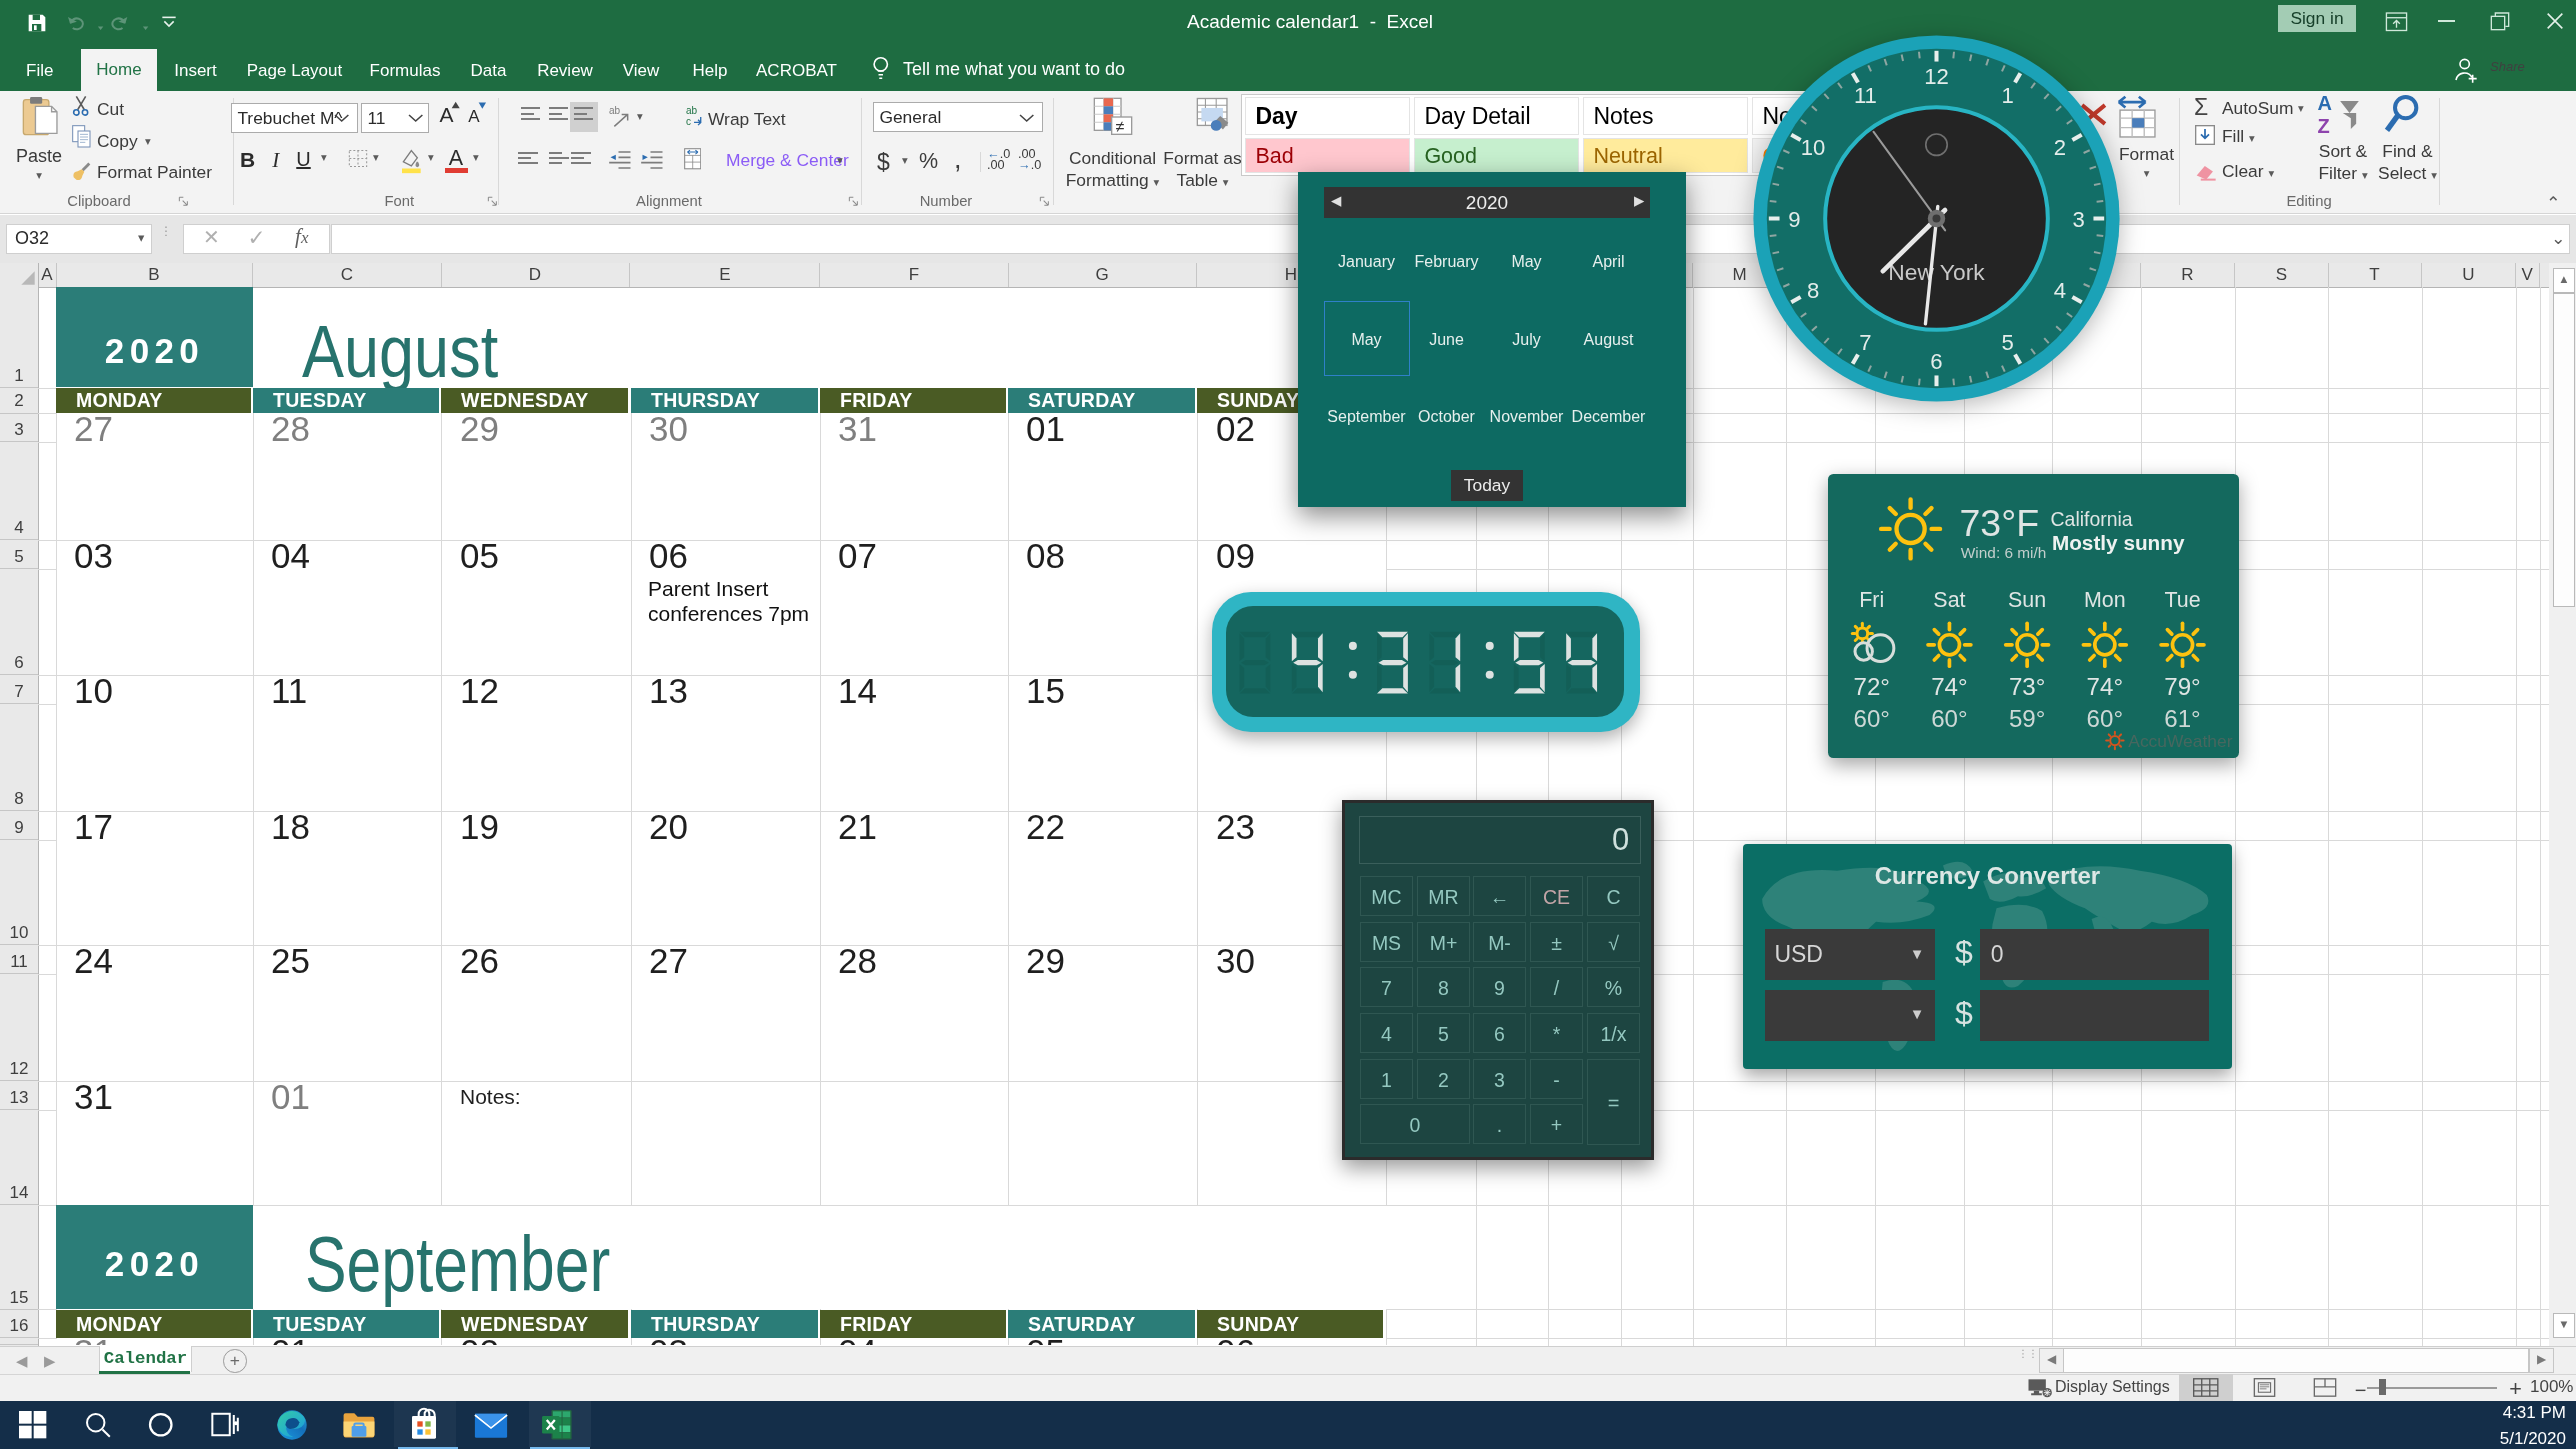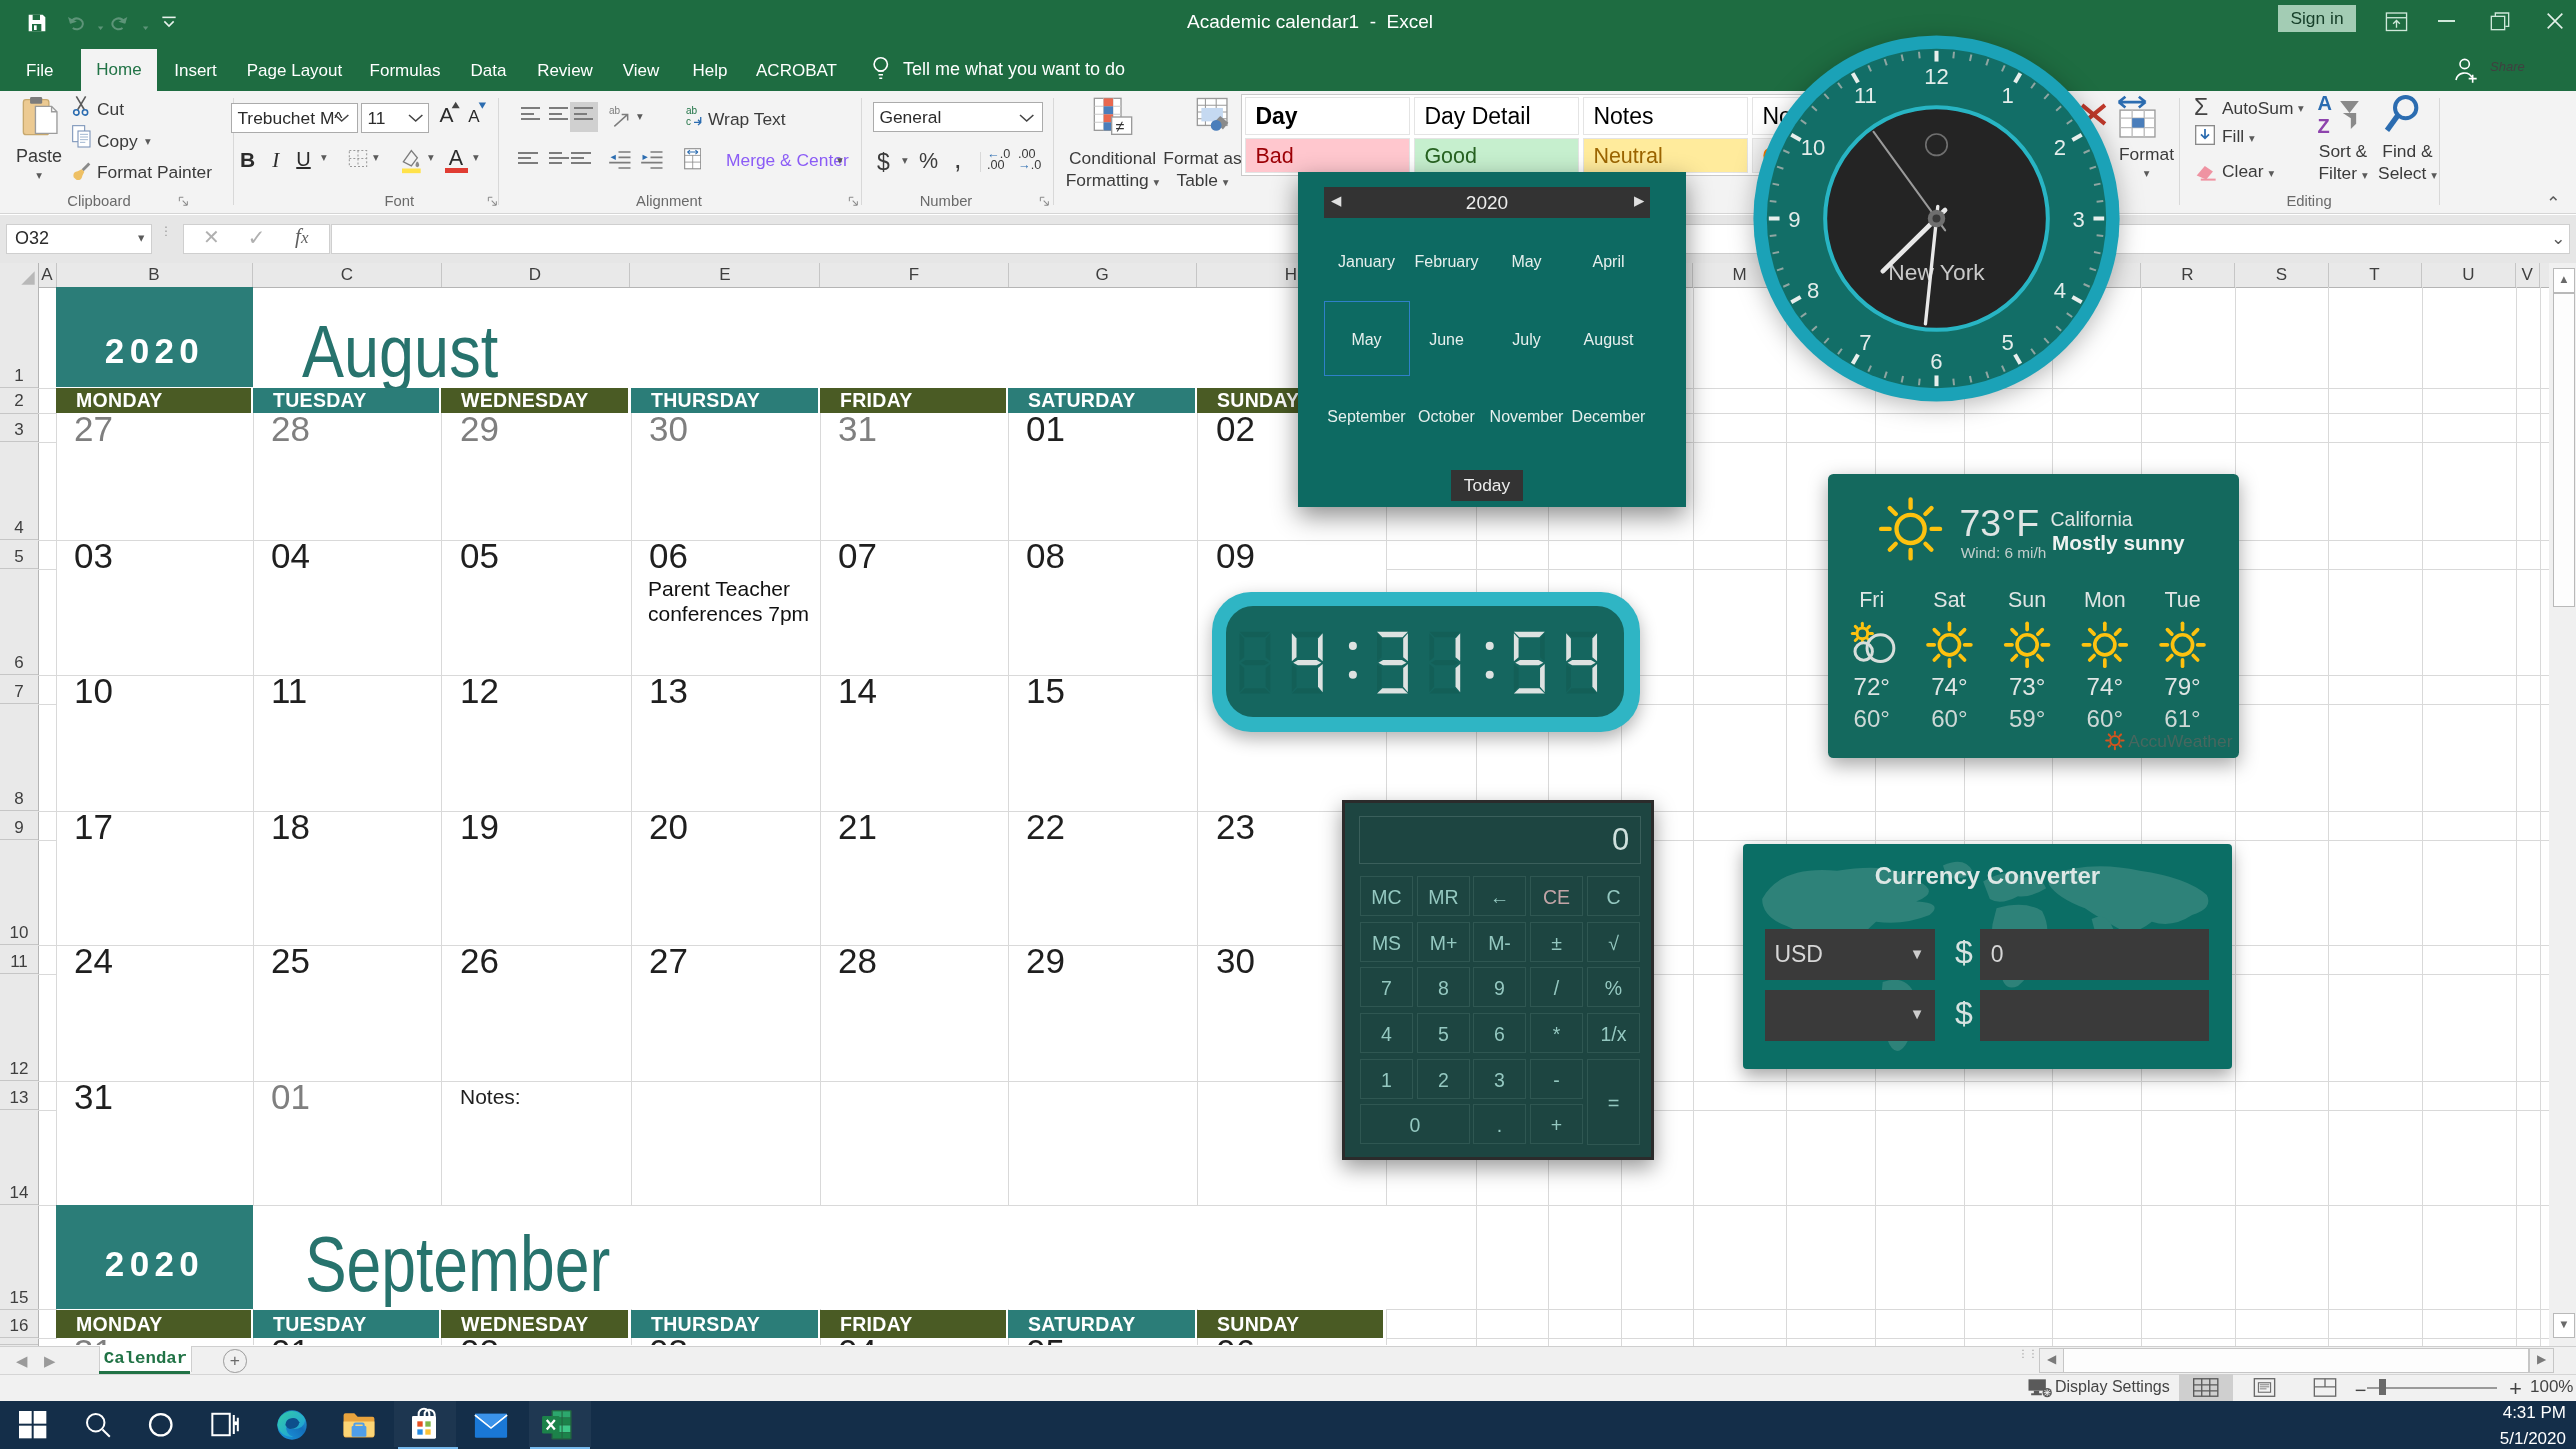--- a/index.html
+++ b/index.html
@@ -438,21 +438,21 @@
 <div class="a" style="left:74px;top:941px;width:101px;height:38px;color:#1f1f1f;font-size:35px;">24</div>
 <div class="a" style="left:271px;top:941px;width:101px;height:38px;color:#1f1f1f;font-size:35px;">25</div>
 <div class="a" style="left:460px;top:941px;width:101px;height:38px;color:#1f1f1f;font-size:35px;">26</div>
 <div class="a" style="left:649px;top:941px;width:101px;height:38px;color:#1f1f1f;font-size:35px;">27</div>
 <div class="a" style="left:838px;top:941px;width:101px;height:38px;color:#1f1f1f;font-size:35px;">28</div>
 <div class="a" style="left:1026px;top:941px;width:101px;height:38px;color:#1f1f1f;font-size:35px;">29</div>
 <div class="a" style="left:1216px;top:941px;width:101px;height:38px;color:#1f1f1f;font-size:35px;">30</div>
 <div class="a" style="left:74px;top:1077px;width:101px;height:38px;color:#1f1f1f;font-size:35px;">31</div>
 <div class="a" style="left:271px;top:1077px;width:101px;height:38px;color:#7f7f7f;font-size:35px;">01</div>
 <div class="a" style="left:460px;top:1085px;width:174px;height:27px;color:#1f1f1f;font-size:21px;">Notes:</div>
-<div class="a" style="left:648px;top:576px;width:215px;height:54px;color:#111;font-size:21px;line-height:25px;">Parent Teacher conferences 7pm</div>
+<div class="a" style="left:648px;top:576px;width:215px;height:54px;color:#111;font-size:21px;line-height:25px;">Parent Insert conferences 7pm</div>
 <div class="a" style="left:56px;top:1205px;width:197px;height:104px;background:#2b7d78;"></div>
 <div class="a" style="left:56px;top:1246px;width:197px;height:35px;color:#fff;font-size:35px;font-weight:bold;text-align:center;line-height:35px;letter-spacing:5.4px;">2020</div>
 <div class="a" style="left:305px;top:1219px;width:671px;height:101px;color:#27736d;font-size:78px;transform:scaleX(0.80);transform-origin:0 0;">September</div>
 <div class="a" style="left:56px;top:1310px;width:195px;height:28px;background:#4a5b24;color:#fff;font-weight:bold;font-size:19.5px;line-height:28px;padding-left:20px;box-sizing:border-box;letter-spacing:0.3px;">MONDAY</div>
 <div class="a" style="left:253px;top:1310px;width:186px;height:28px;background:#2b7d78;color:#fff;font-weight:bold;font-size:19.5px;line-height:28px;padding-left:20px;box-sizing:border-box;letter-spacing:0.3px;">TUESDAY</div>
 <div class="a" style="left:441px;top:1310px;width:187px;height:28px;background:#4a5b24;color:#fff;font-weight:bold;font-size:19.5px;line-height:28px;padding-left:20px;box-sizing:border-box;letter-spacing:0.3px;">WEDNESDAY</div>
 <div class="a" style="left:631px;top:1310px;width:187px;height:28px;background:#2b7d78;color:#fff;font-weight:bold;font-size:19.5px;line-height:28px;padding-left:20px;box-sizing:border-box;letter-spacing:0.3px;">THURSDAY</div>
 <div class="a" style="left:820px;top:1310px;width:186px;height:28px;background:#4a5b24;color:#fff;font-weight:bold;font-size:19.5px;line-height:28px;padding-left:20px;box-sizing:border-box;letter-spacing:0.3px;">FRIDAY</div>
 <div class="a" style="left:1008px;top:1310px;width:187px;height:28px;background:#2b7d78;color:#fff;font-weight:bold;font-size:19.5px;line-height:28px;padding-left:20px;box-sizing:border-box;letter-spacing:0.3px;">SATURDAY</div>
 <div class="a" style="left:1197px;top:1310px;width:186px;height:28px;background:#4a5b24;color:#fff;font-weight:bold;font-size:19.5px;line-height:28px;padding-left:20px;box-sizing:border-box;letter-spacing:0.3px;">SUNDAY</div>

